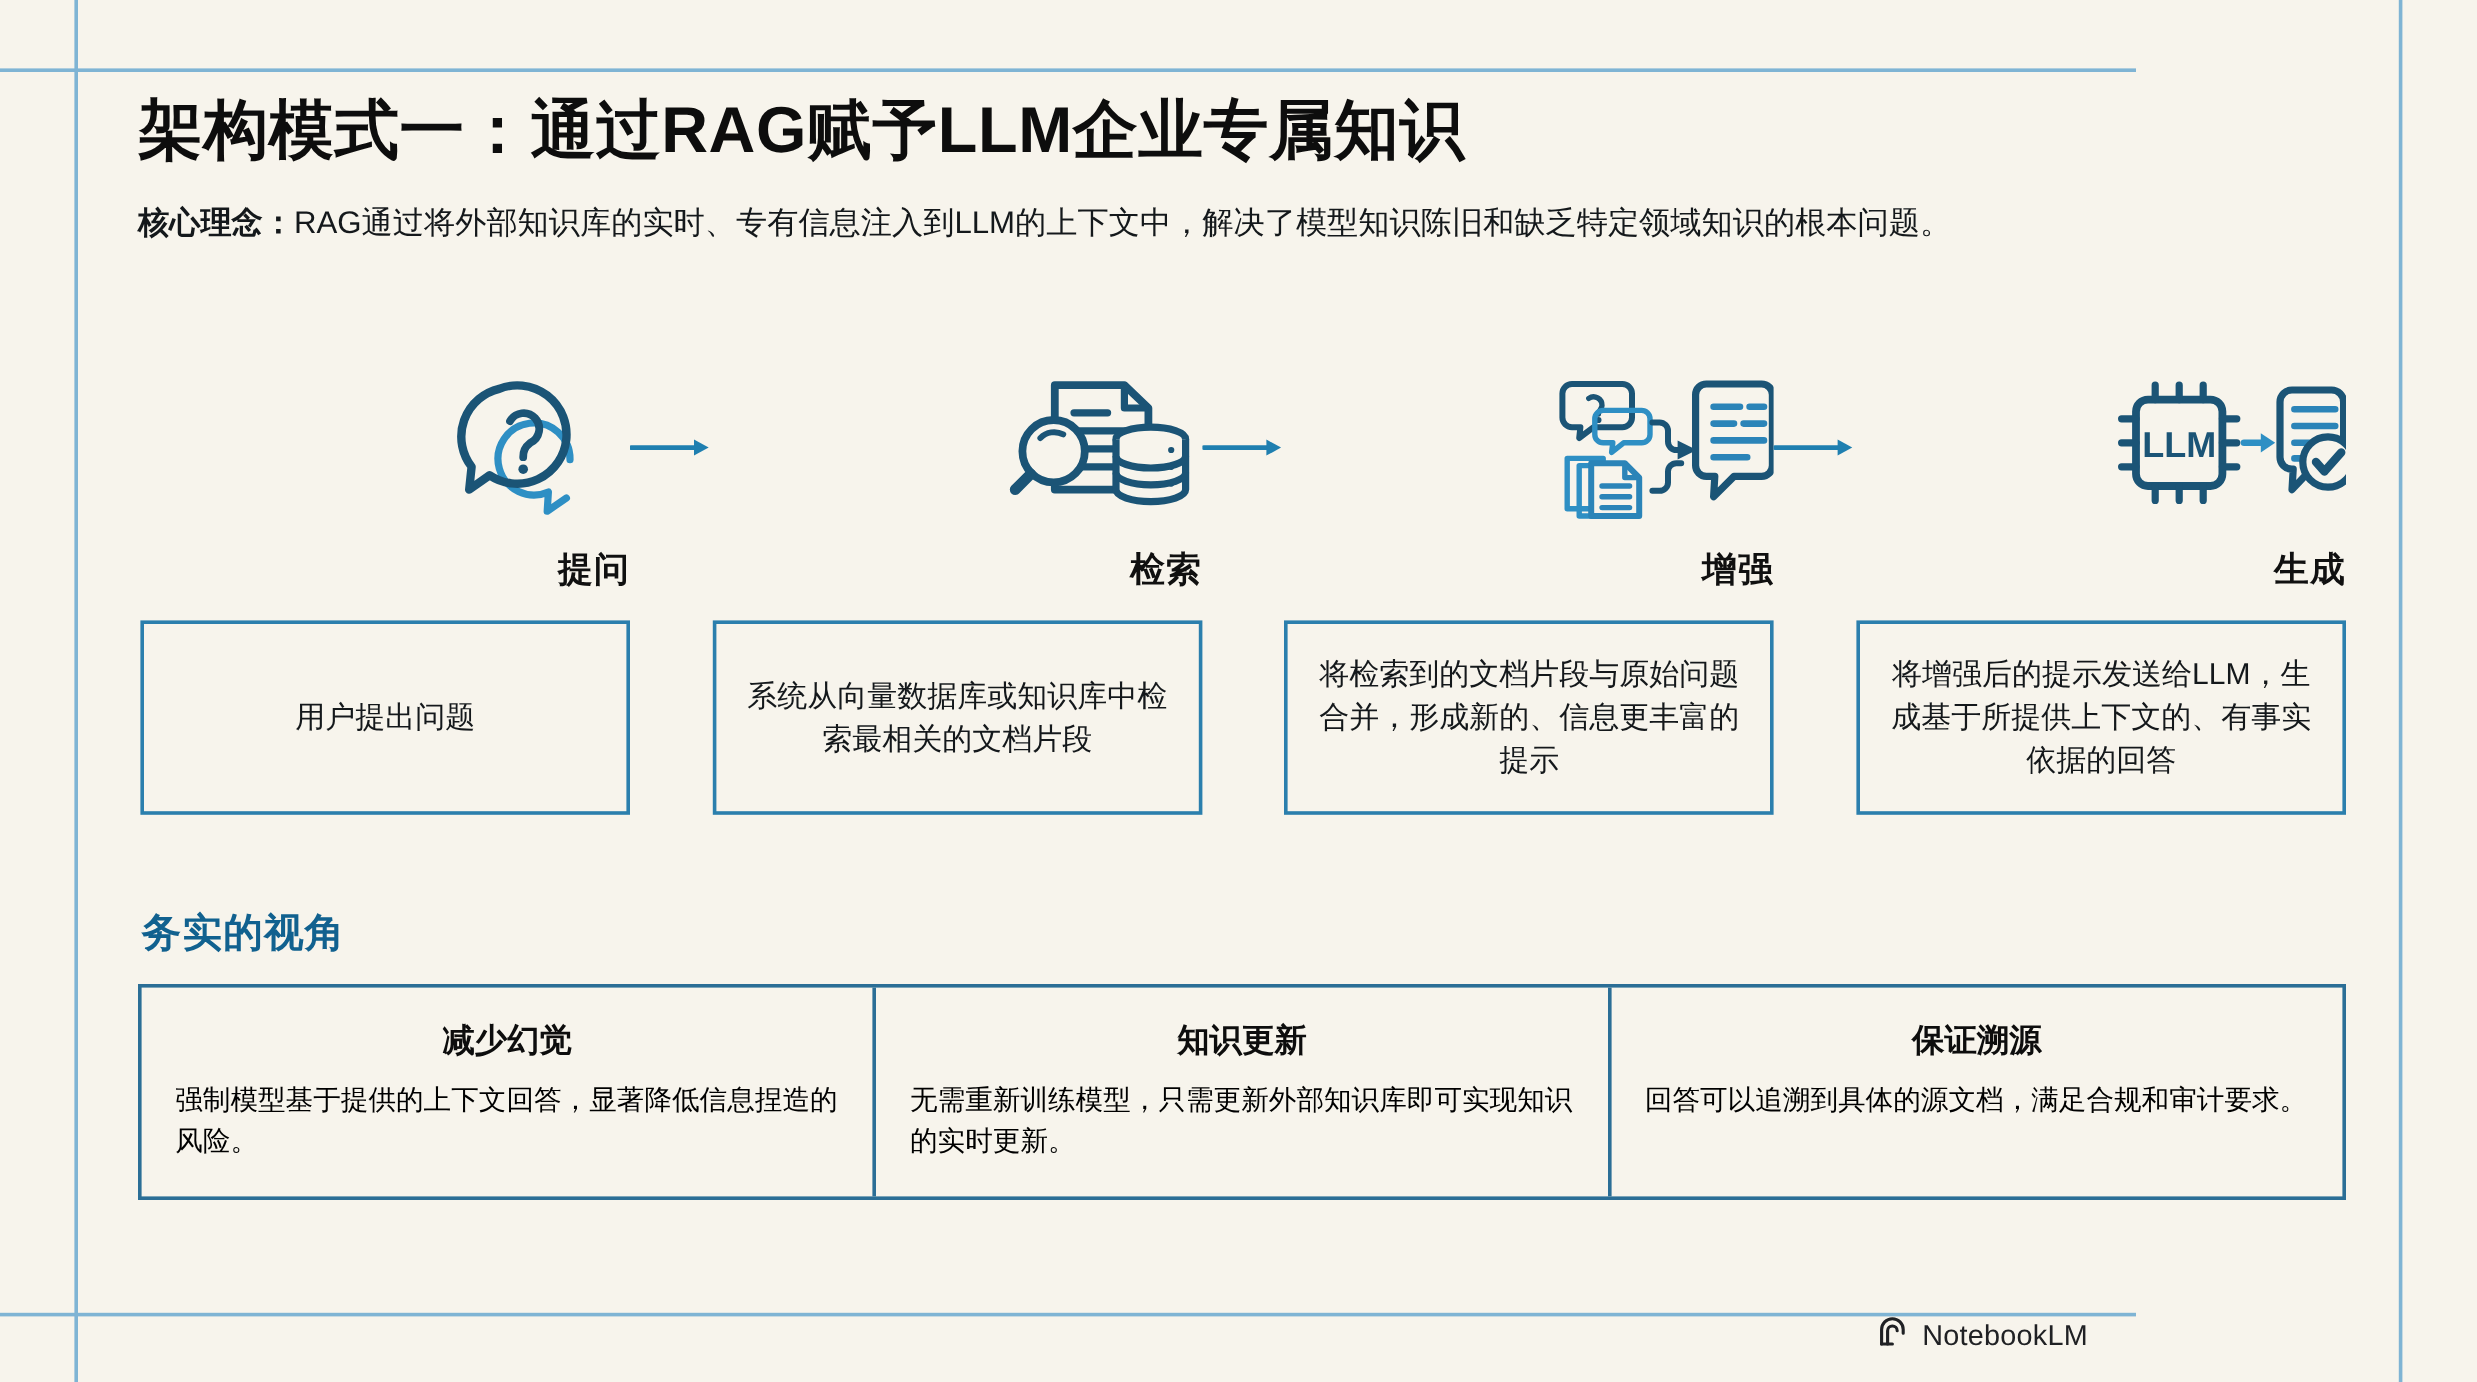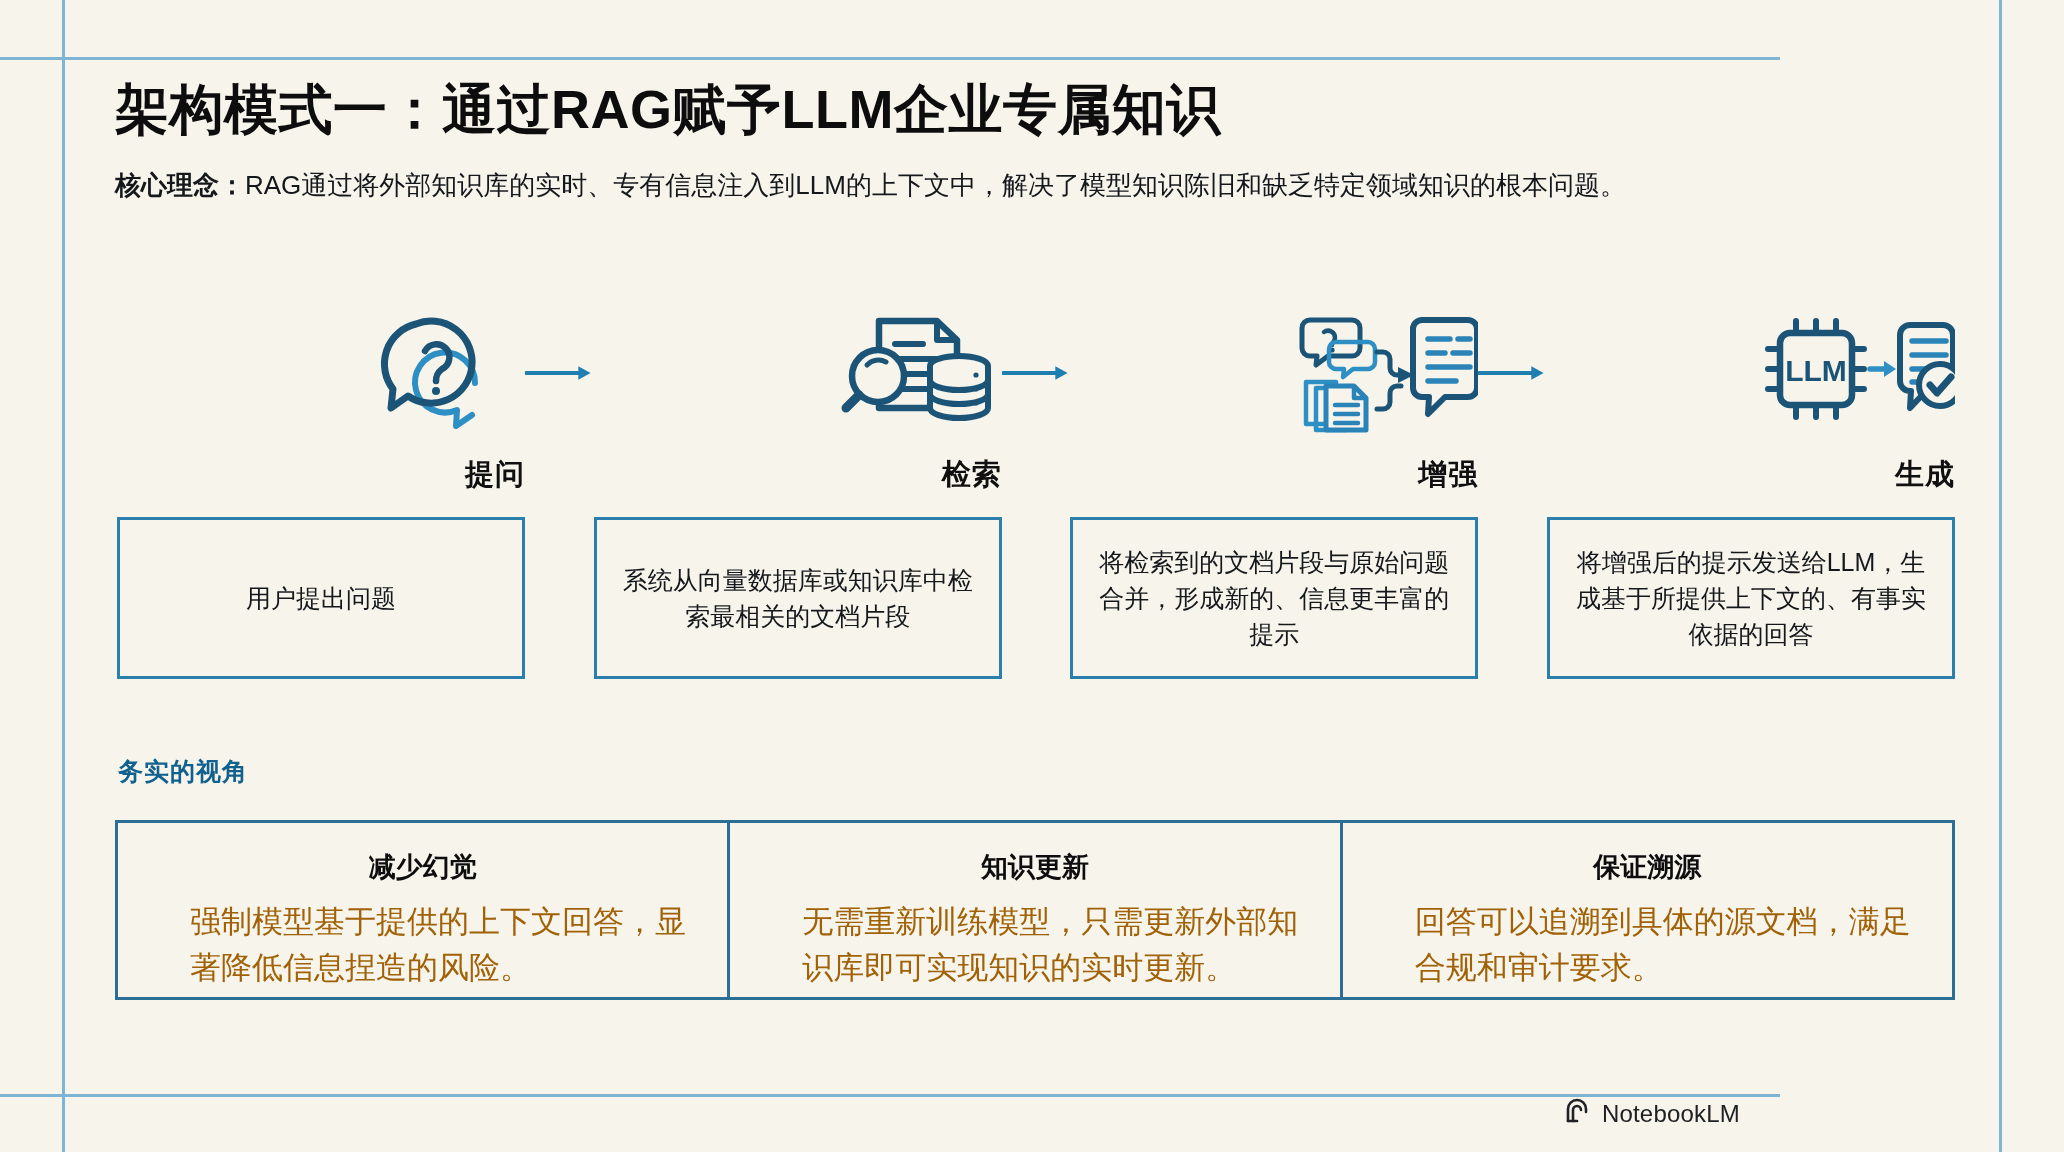--- a/index.html
+++ b/index.html
@@ -117,21 +117,21 @@
     height: 125px;
     margin-top: 0;
   }
   .arrow svg { display: block; }
 
   
   .section-head {
     position: absolute;
     left: 118px;
     top: 755px;
-    font-size: 25px;
+    font-size: 33px;
     font-weight: 700;
     color: #11618f;
     letter-spacing: 1px;
   }
 
   
   .table {
     position: absolute;
     left: 115px;
     top: 820px;
@@ -149,24 +149,23 @@
   }
   .cell:last-child { border-right: none; }
   .cell-title {
     font-size: 27px;
     font-weight: 700;
     margin-bottom: 14px;
     color: #0d0d0d;
     text-align: center;
   }
   .cell-body {
-    font-size: 31px;
+    font-size: 23px;
     line-height: 1.48;
-    color: #a16207;
-    margin-left: 44px;
+    color: #000000;
   }
 
   
   .footer {
     position: absolute;
     right: 40px;
     bottom: 22px;
     display: flex;
     align-items: center;
     gap: 10px;

